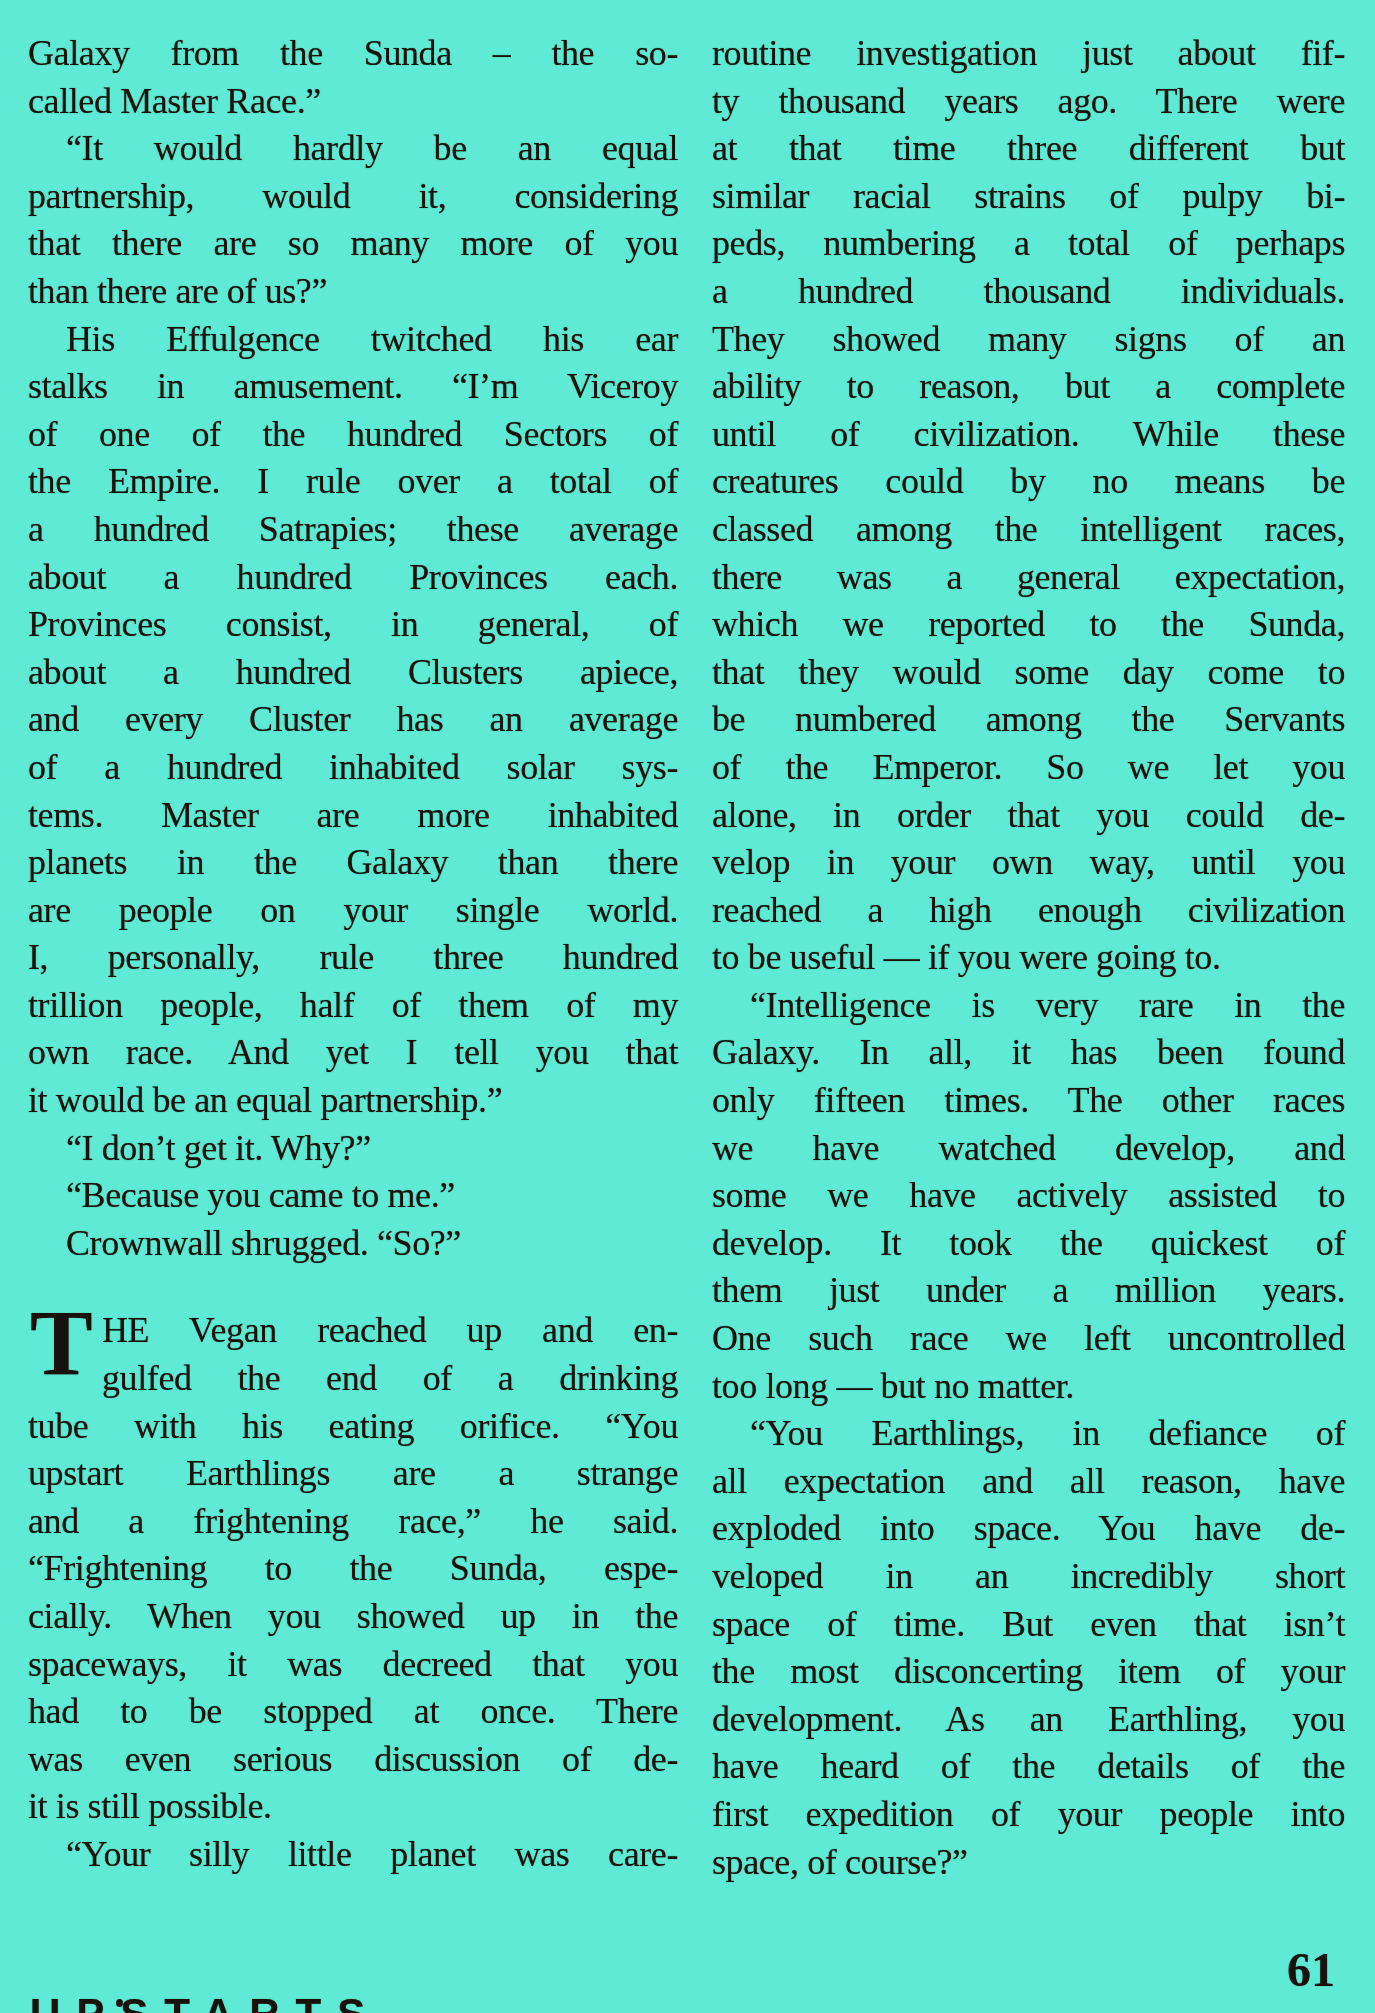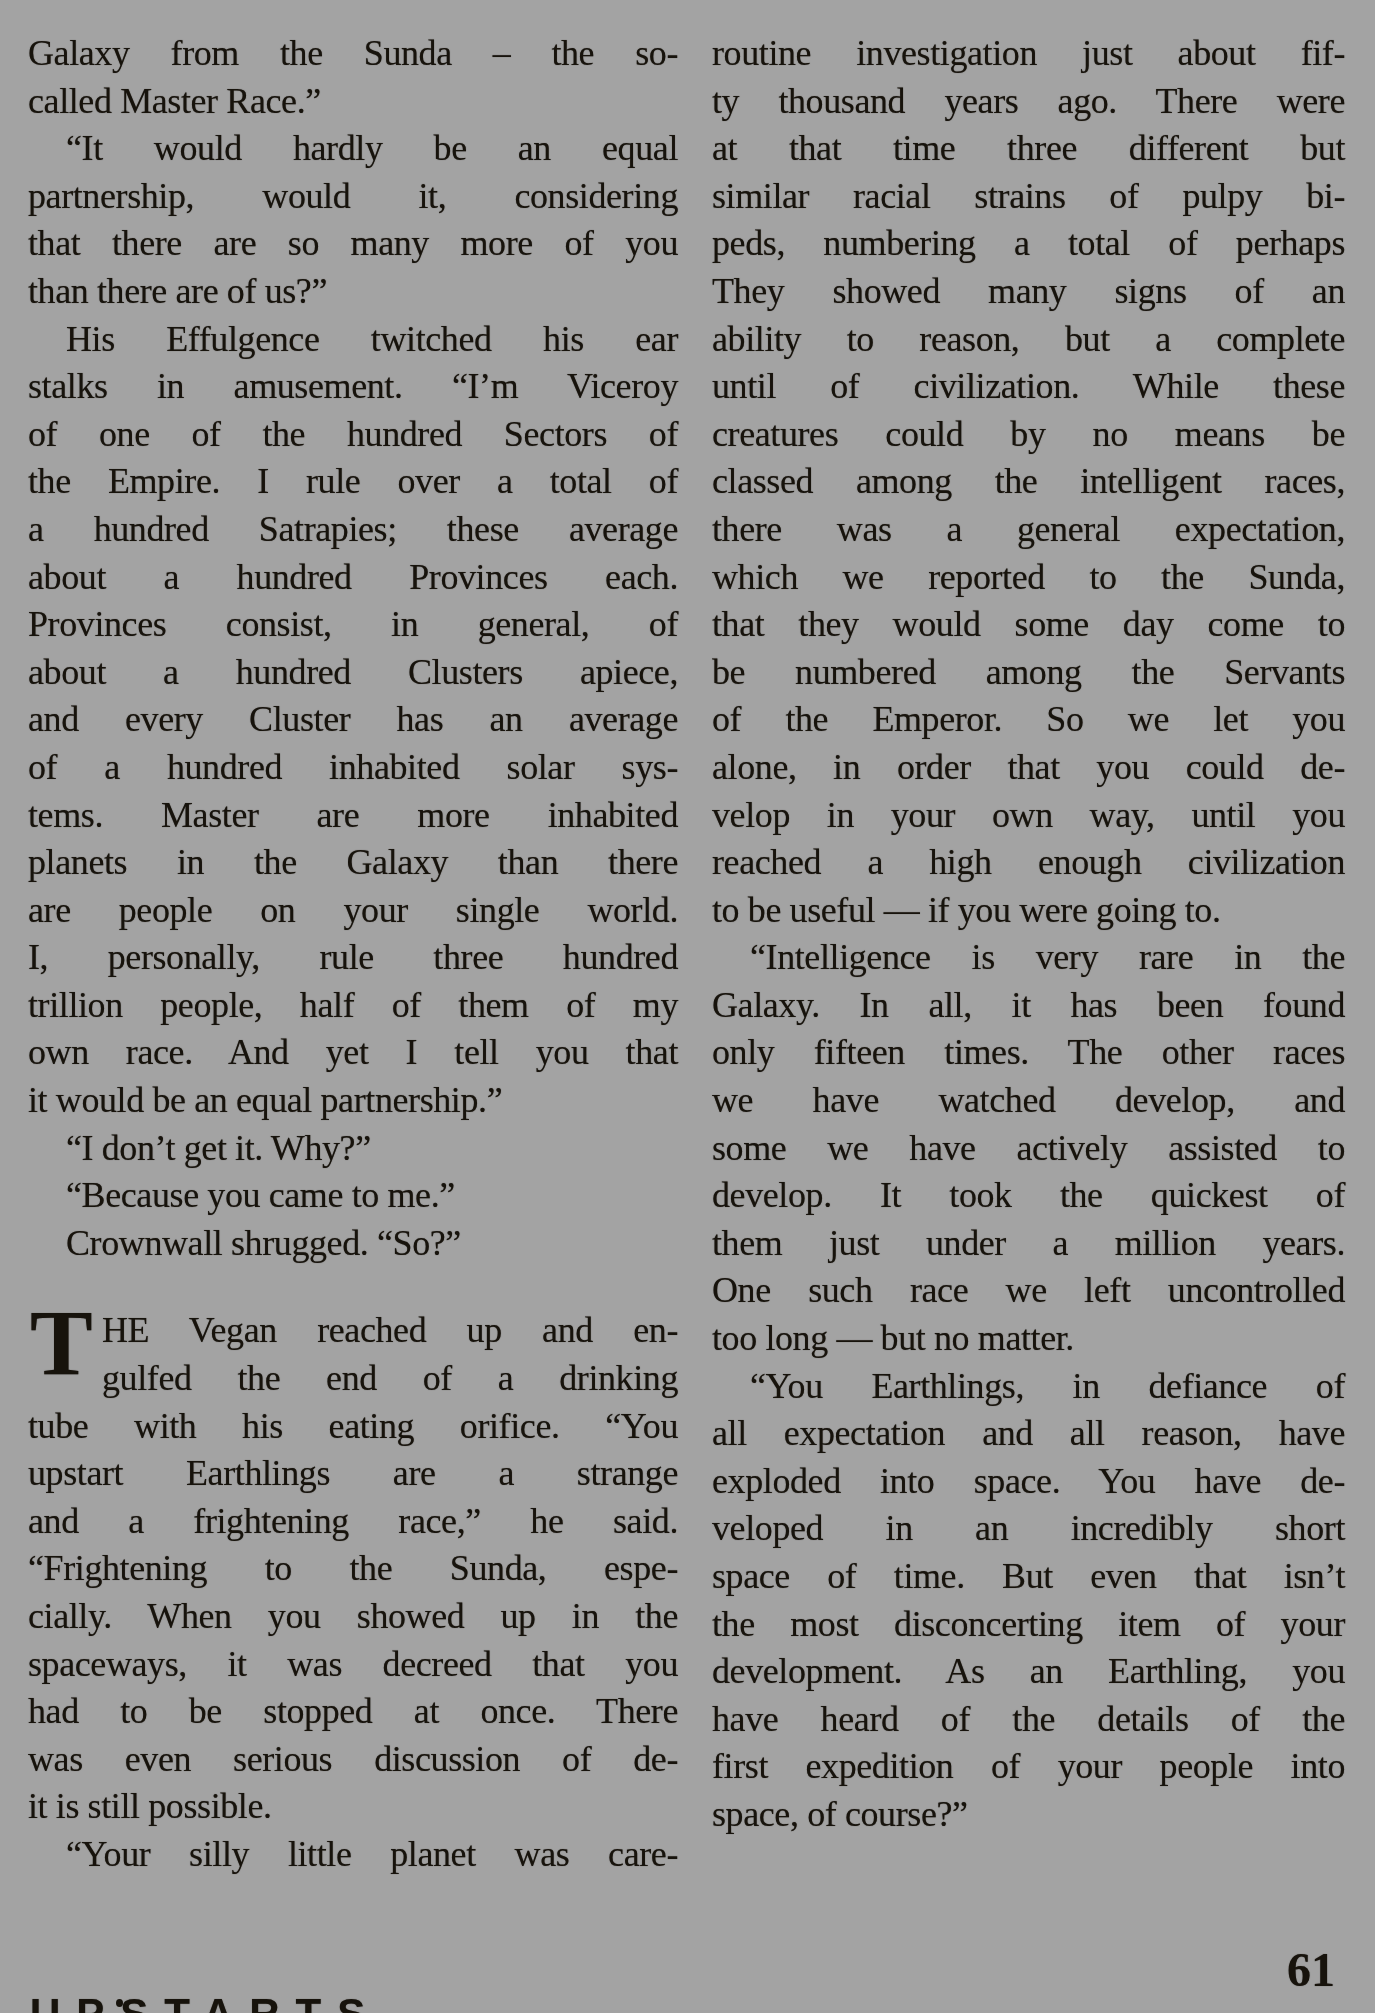--- a/index.html
+++ b/index.html
@@ -1,19 +1,19 @@
 <!DOCTYPE html>
 <html><head>
 <meta charset="utf-8">
 <style>
   html,body{margin:0;padding:0;background:#888;}
   .page{
     position:relative;
     width:1375px;height:2013px;
-    background:#a3a3a3;
+    background:#5eead4;
     overflow:hidden;
     font-family:"Liberation Serif","DejaVu Serif",serif;
     color:#17130c;
   }
   .col{
     position:absolute;top:30px;
     font-size:36px;line-height:47.6px;letter-spacing:-0.4px;
     text-shadow:0 0 1px rgba(23,19,12,0.55);
   }
   #col-left{left:28px;width:650px;}
@@ -88,20 +88,21 @@
       <div class="line">was even serious discussion of de-</div>
       <div class="line end">it is still possible.</div>
       <div class="line indent">“Your silly little planet was care-</div>
     </div>
   <div class="col" id="col-right">
       <div class="line">routine investigation just about fif-</div>
       <div class="line">ty thousand years ago. There were</div>
       <div class="line">at that time three different but</div>
       <div class="line">similar racial strains of pulpy bi-</div>
       <div class="line">peds, numbering a total of perhaps</div>
+      <div class="line">a hundred thousand individuals.</div>
       <div class="line">They showed many signs of an</div>
       <div class="line">ability to reason, but a complete</div>
       <div class="line">until of civilization. While these</div>
       <div class="line">creatures could by no means be</div>
       <div class="line">classed among the intelligent races,</div>
       <div class="line">there was a general expectation,</div>
       <div class="line">which we reported to the Sunda,</div>
       <div class="line">that they would some day come to</div>
       <div class="line">be numbered among the Servants</div>
       <div class="line">of the Emperor. So we let you</div>

